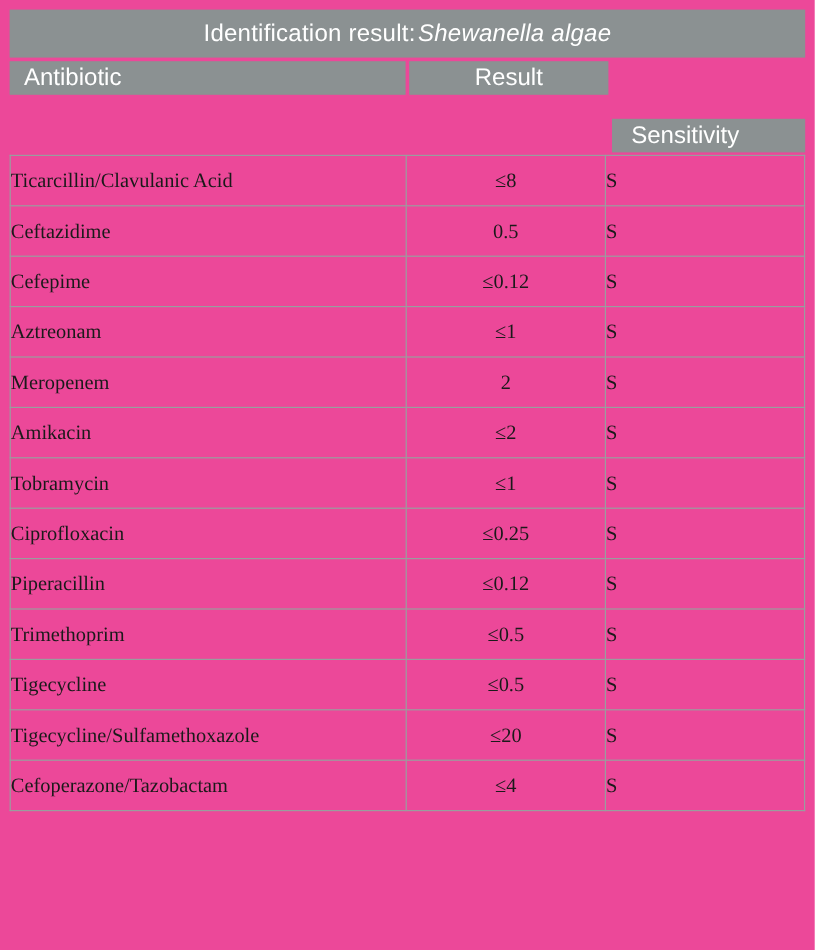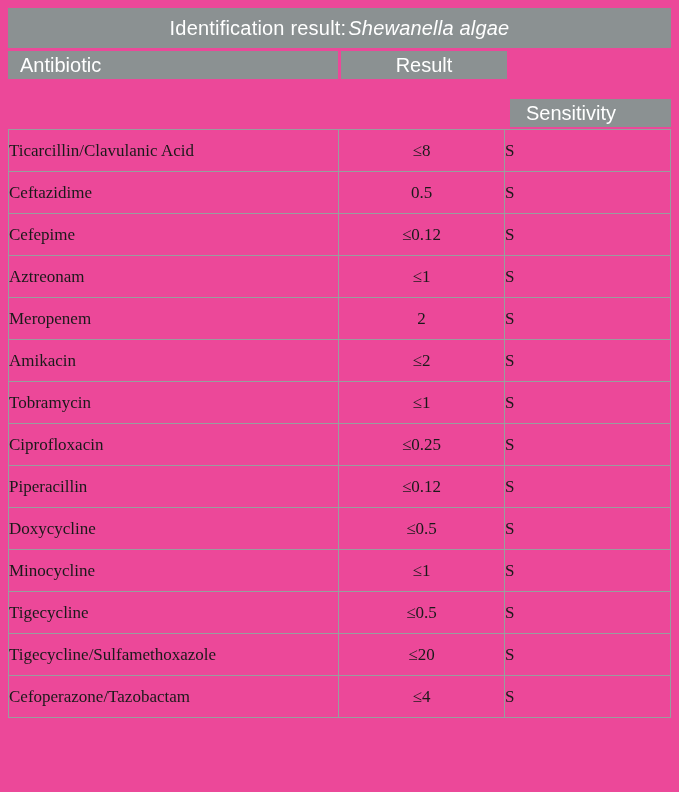--- a/index.html
+++ b/index.html
@@ -128,27 +128,22 @@
             <td class="antibiotic">Ciprofloxacin</td>
             <td class="result">≤0.25</td>
             <td class="sensitivity">S</td>
           </tr>
           <tr>
             <td class="antibiotic">Piperacillin</td>
             <td class="result">≤0.12</td>
             <td class="sensitivity">S</td>
           </tr>
           <tr>
-            <td class="antibiotic">Doxycycline</td>
+            <td class="antibiotic">Trimethoprim</td>
             <td class="result">≤0.5</td>
-            <td class="sensitivity">S</td>
-          </tr>
-          <tr>
-            <td class="antibiotic">Minocycline</td>
-            <td class="result">≤1</td>
             <td class="sensitivity">S</td>
           </tr>
           <tr>
             <td class="antibiotic">Tigecycline</td>
             <td class="result">≤0.5</td>
             <td class="sensitivity">S</td>
           </tr>
           <tr>
             <td class="antibiotic">Tigecycline/Sulfamethoxazole</td>
             <td class="result">≤20</td>

